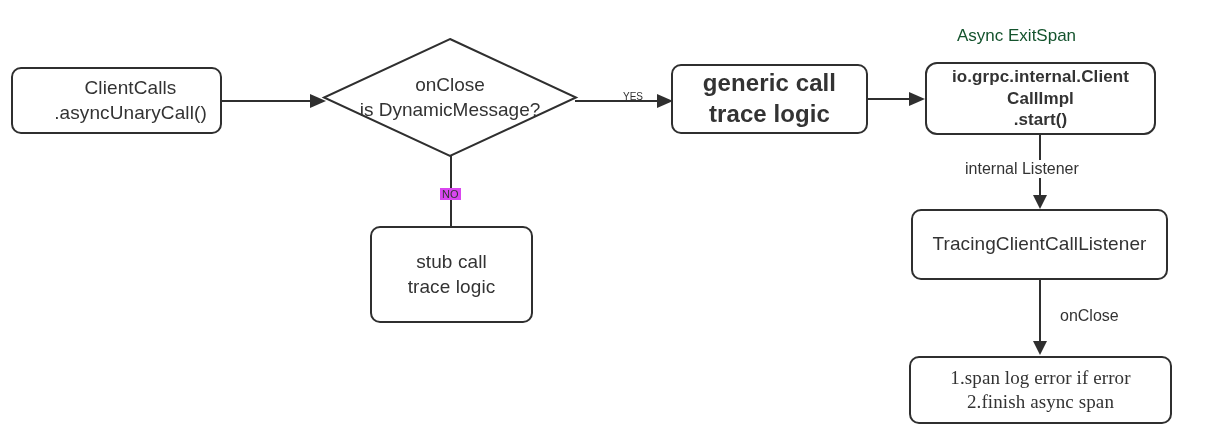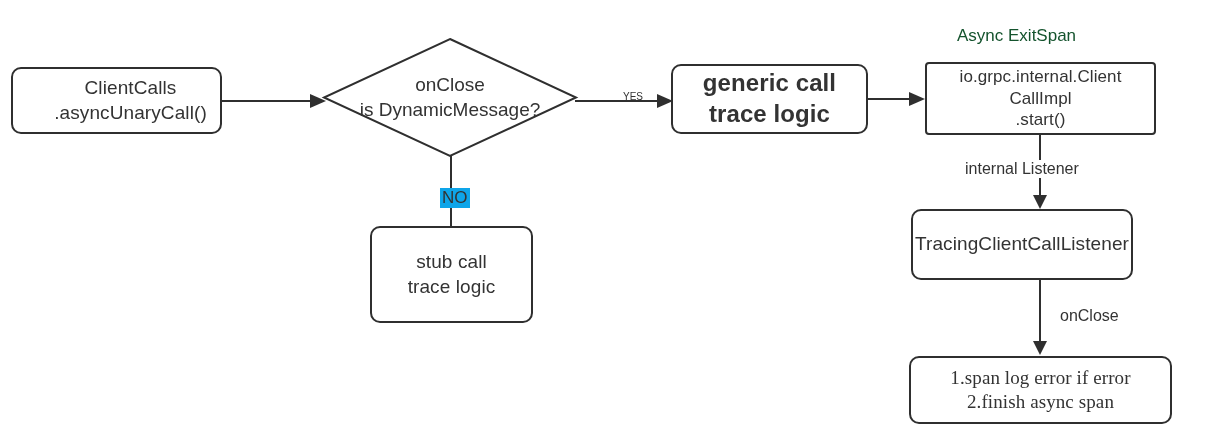--- a/index.html
+++ b/index.html
@@ -23,21 +23,21 @@
     justify-content: center;
     text-align: center;
     color: #333333;
     background: #ffffff;
     border: 2px solid #2f2f2f;
     line-height: 1.28;
     white-space: pre-line;
     letter-spacing: 0.1px;
   }
   .node.rounded { border-radius: 10px; }
-  .node.sharp   { border-radius: 4px; }
+  .node.sharp   { border-radius: 12px; font-weight: bold; }
 
   .diamond-wrap {
     position: absolute;
   }
   .diamond-wrap svg { display: block; overflow: visible; }
   .diamond-label {
     position: absolute;
     left: 0;
     top: 0;
     width: 100%;
@@ -86,21 +86,21 @@
     </svg>
   </div>
   <span class="edge-label" style="left:604px; top:91px; font-size:10px;margin-left:19px;">YES</span>
 
   <div class="edge" style="left:436px; top:153px;">
     <svg width="30" height="92" viewBox="0 0 30 92">
       <line x1="15" y1="0" x2="15" y2="74" stroke="#2f2f2f" stroke-width="2"></line>
       <polygon points="8,74 22,74 15,88" fill="#2f2f2f"></polygon>
     </svg>
   </div>
-  <span class="edge-label" style="left:440px; top:188px; font-size:17px; background:#0ea5e9; padding:0 2px;">NO</span>
+  <span class="edge-label" style="left:440px; top:188px; font-size:11px; background:#d946ef; padding:0 2px;">NO</span>
 
   <div class="edge" style="left:865px; top:84px;">
     <svg width="66" height="30" viewBox="0 0 66 30">
       <line x1="0" y1="15" x2="44" y2="15" stroke="#2f2f2f" stroke-width="2"></line>
       <polygon points="44,8 60,15 44,22" fill="#2f2f2f"></polygon>
     </svg>
   </div>
 
   <div class="edge" style="left:1025px; top:133px;">
     <svg width="30" height="80" viewBox="0 0 30 80">
@@ -134,18 +134,18 @@
 
   <div class="node rounded" style="left:671px; top:64px; width:197px; height:70px; font-size:24px;font-weight:bold;">generic call
 trace logic</div>
 
   <span class="annot" style="left:957px; top:26px; font-size:17px; color:#14532d;">Async ExitSpan</span>
 
   <div class="node sharp" style="left:925px; top:62px; width:231px; height:73px; font-size:17px;">io.grpc.internal.Client
 CallImpl
 .start()</div>
 
-  <div class="node rounded" style="left:911px; top:209px; width:222px; height:71px; font-size:19px;">TracingClientCallListener</div>
+  <div class="node rounded" style="left:911px; top:209px; width:257px; height:71px; font-size:19px;">TracingClientCallListener</div>
 
   <div class="node rounded" style="left:909px; top:356px; width:263px; height:68px; font-size:19px;font-family:Liberation Serif, serif;">1.span log error if error
 2.finish async span</div>
 
 </div>
 
 </body></html>

